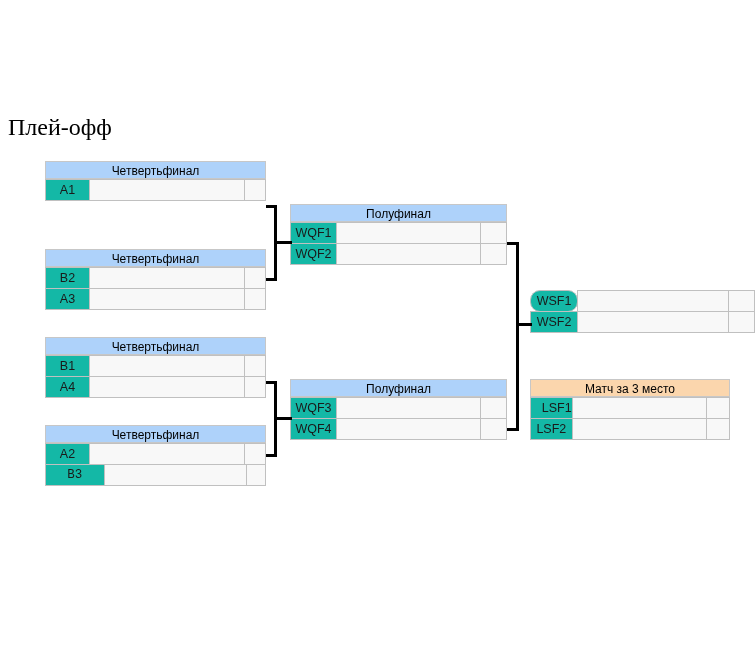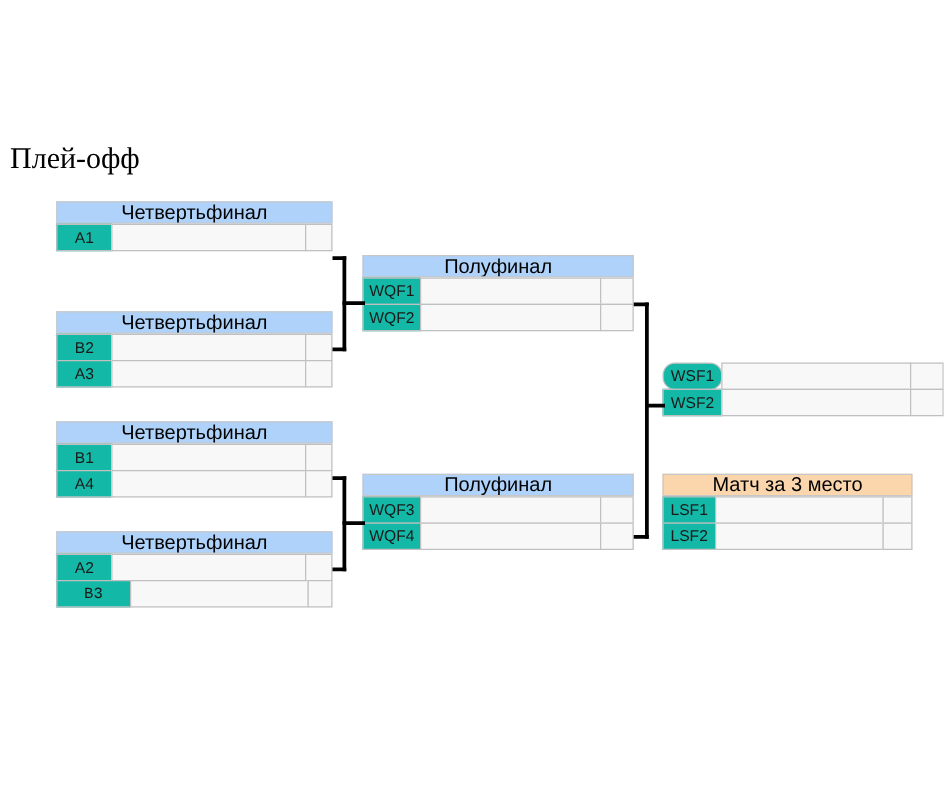--- a/index.html
+++ b/index.html
@@ -39,21 +39,21 @@
     position: absolute;
     border-collapse: separate;
     border-spacing: 0;
     background: #ffffff;
     box-sizing: border-box;
   }
 
   .match .hdr {
     height: 18px;
     line-height: 18px;
-    font-size: 16px;
+    font-size: 12px;
     color: #000000;
     text-align: center;
     box-sizing: border-box;
     border: 1px solid #c7c7c7;
     border-bottom: 1px solid #c7c7c7;
     overflow: hidden;
     white-space: nowrap;
   }
 
   .match .row {
@@ -194,21 +194,21 @@
     <div class="row">
       <div class="cell c-team" style="width:48px;">WSF2</div>
       <div class="cell c-name" style="width:152px;"></div>
       <div class="cell c-score" style="width:27px;"></div>
     </div>
   </div>
 
   <div class="match" style="left:530px; top:379px; width:200px;">
     <div class="hdr" style="background:#fbd6ad;">Матч за 3 место</div>
     <div class="row">
-      <div class="cell c-team" style="width:48px;">LSF1</div>
+      <div class="cell c-team" style="width:48px;text-align:right;">LSF1</div>
       <div class="cell c-name" style="width:152px;"></div>
       <div class="cell c-score" style="width:27px;"></div>
     </div>
     <div class="row">
       <div class="cell c-team" style="width:48px;">LSF2</div>
       <div class="cell c-name" style="width:152px;"></div>
       <div class="cell c-score" style="width:27px;"></div>
     </div>
   </div>
 

